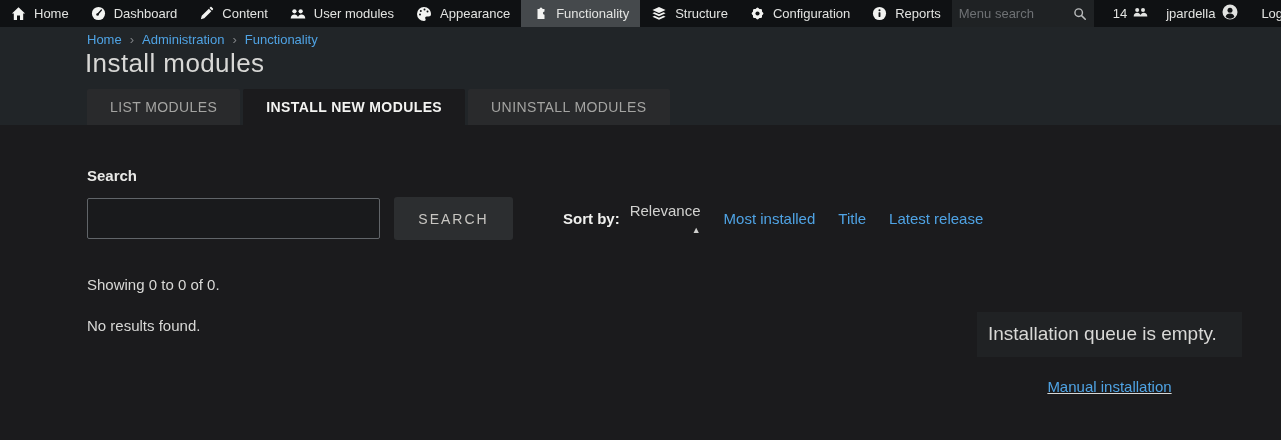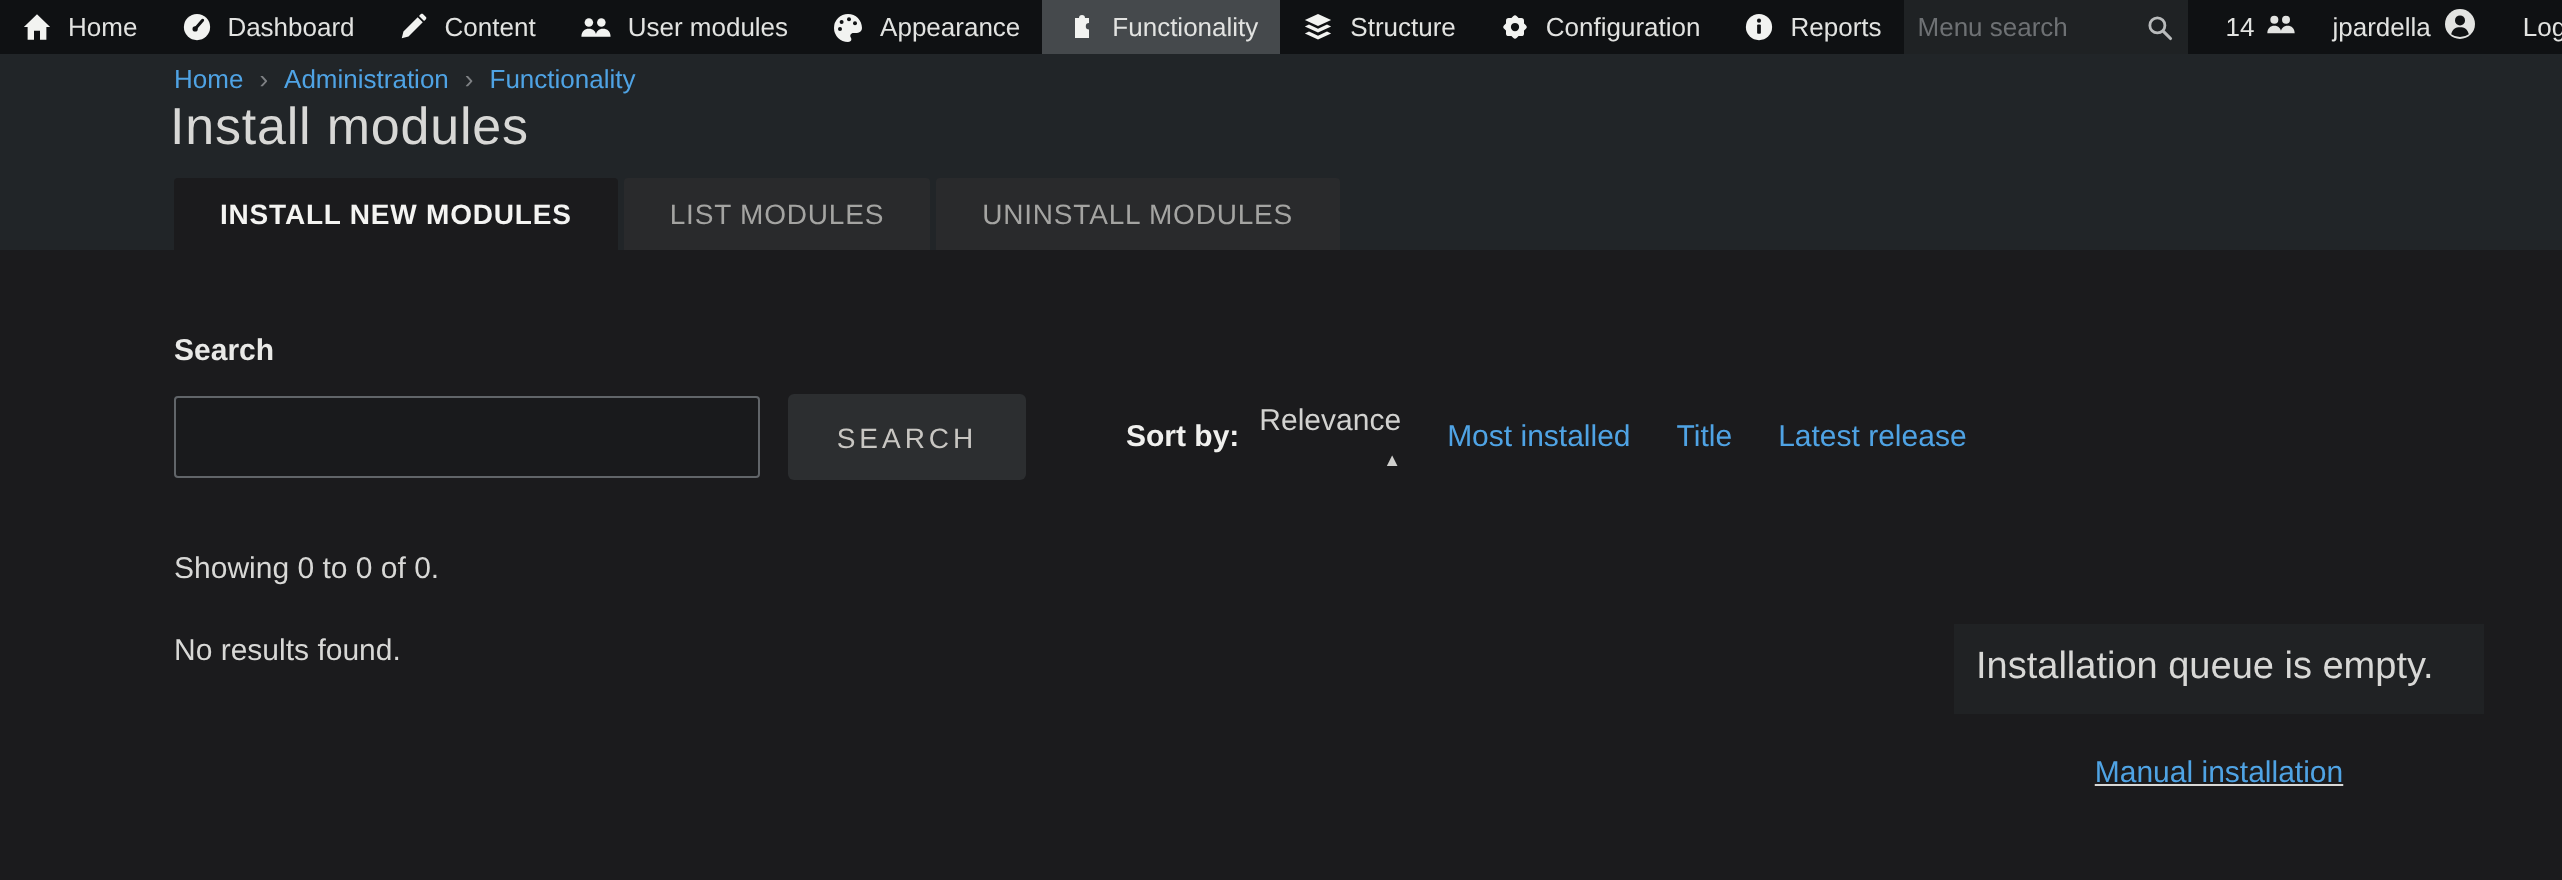--- a/index.html
+++ b/index.html
@@ -232,22 +232,22 @@
 <div class="header">
   <div class="breadcrumb">
     <a href="#">Home</a>
     <span class="crumb-sep">›</span>
     <a href="#">Administration</a>
     <span class="crumb-sep">›</span>
     <a href="#">Functionality</a>
   </div>
   <h1 class="page-title">Install modules</h1>
   <div class="tabs">
+    <div class="tab">LIST MODULES</div>
     <div class="tab active">INSTALL NEW MODULES</div>
-    <div class="tab">LIST MODULES</div>
     <div class="tab">UNINSTALL MODULES</div>
   </div>
 </div>
 
 <div class="content">
 
   <div class="search-label">Search</div>
 
   <div class="search-row">
     <input class="search-input" type="text" value="" style="">

